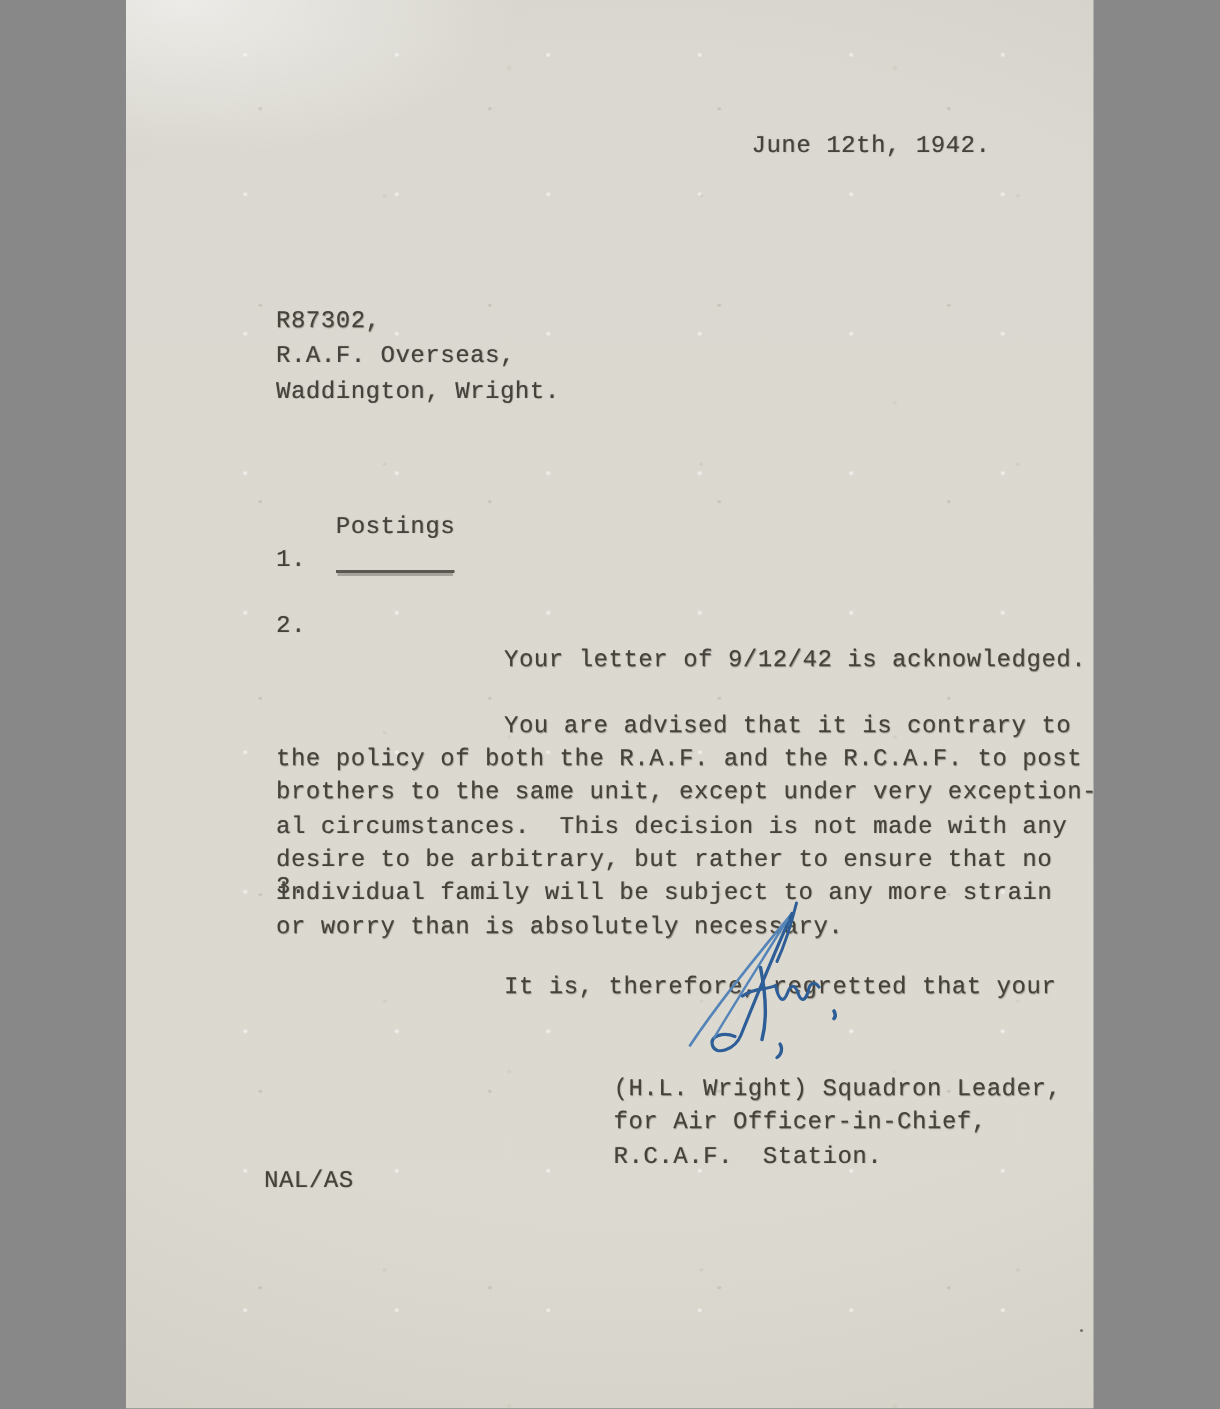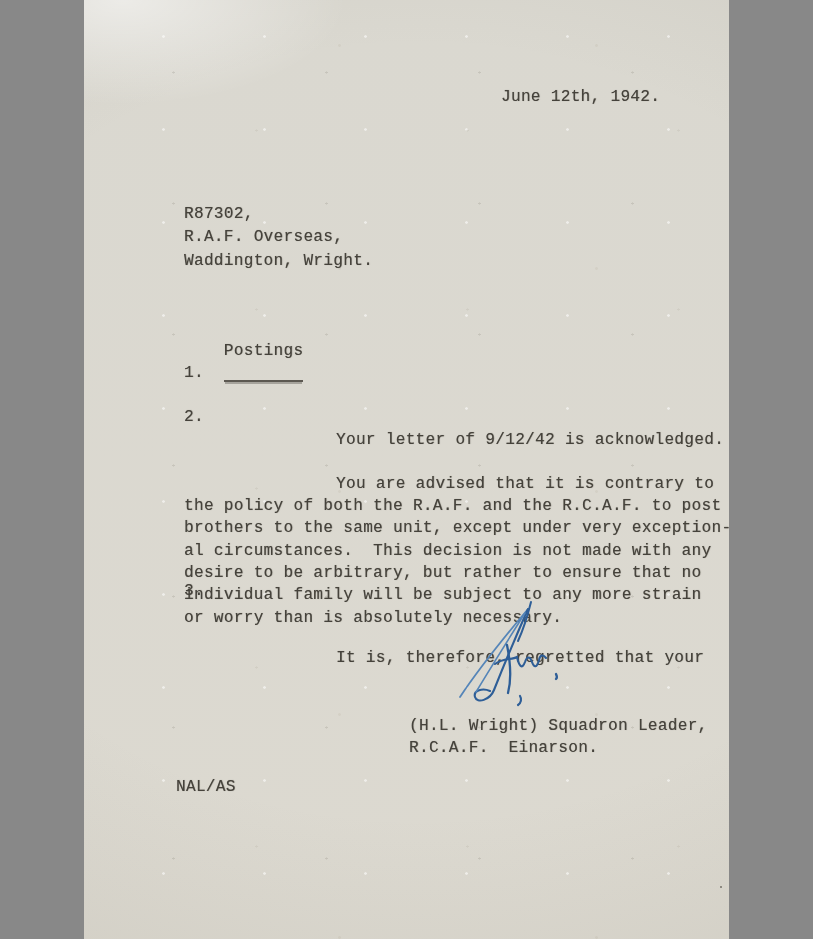--- a/index.html
+++ b/index.html
@@ -106,20 +106,20 @@
 
     <path d="M 61 49 C 64 64 66 82 62 97" stroke="#2e5e97" stroke-width="2.3" stroke-linecap="round"></path>
 
     <path d="M 49 68 C 57 62 66 64 71 61 C 73 70 76 74 79 66 C 81 60 84 60 86 66 C 88 72 91 72 93 64 C 94 59 97 58 100 62" stroke="#2e5e97" stroke-width="2.1" stroke-linecap="round"></path>
 
     <path d="M 110 78 C 111 80 111 82 110 83" stroke="#2e5e97" stroke-width="2.4" stroke-linecap="round"></path>
 
     <path d="M 74 100 C 76 103 75 107 72 109" stroke="#2e5e97" stroke-width="2.2" stroke-linecap="round"></path>
   </svg>
 
-  <div class="txt signoff"><div class="line">(H.L. Wright) Squadron Leader,</div><div class="line">R.C.A.F.  Einarson.</div></div>
+  <div class="txt signoff"><div class="line">(H.L. Wright) Squadron Leader,</div><div class="line">for Air Officer-in-Chief,</div><div class="line">R.C.A.F.  Station.</div></div>
 
   <div class="txt reference">NAL/AS</div>
 
   <div class="ink-blot"></div>
   <div class="speck s1"></div>
   <div class="speck s2"></div>
 </div>
 
 </body></html>

